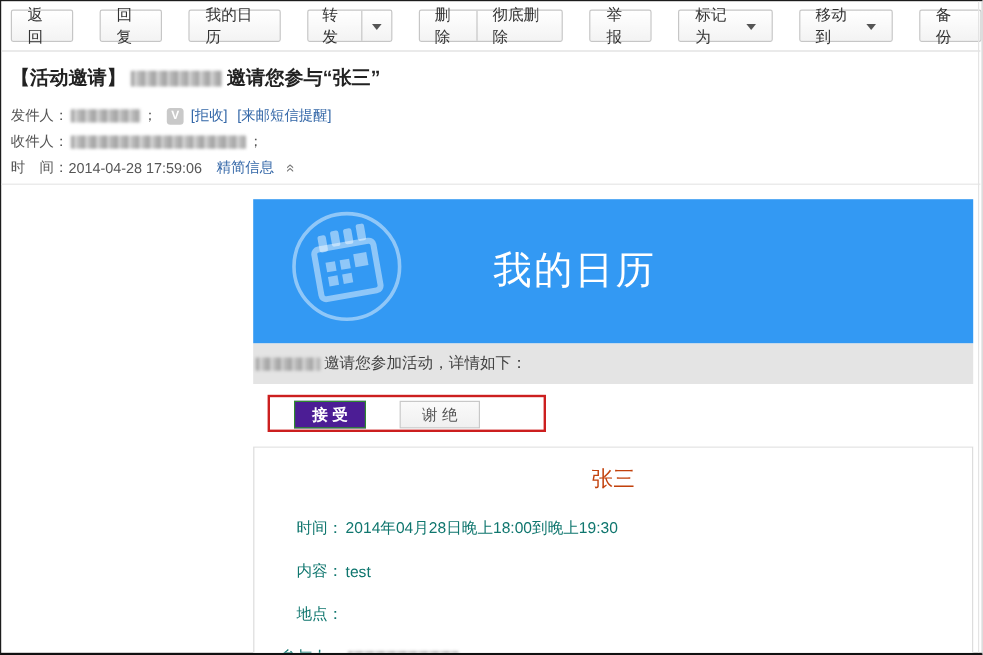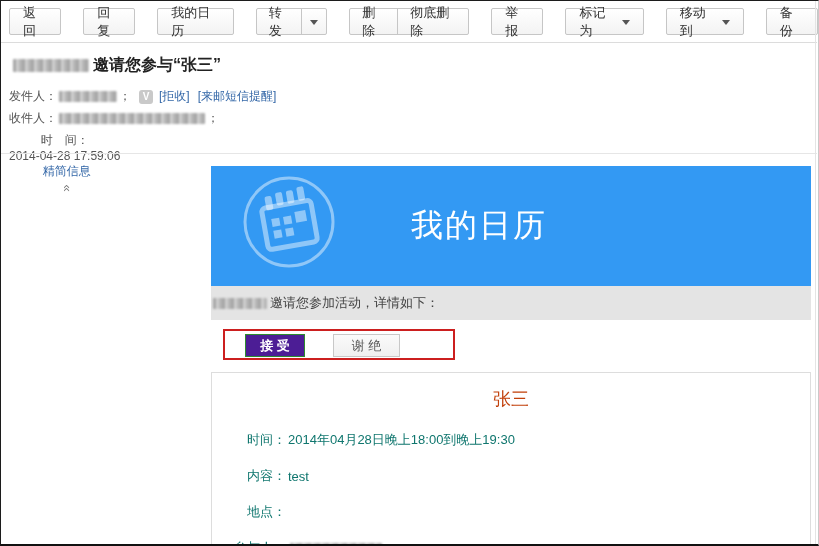--- a/index.html
+++ b/index.html
@@ -24,21 +24,21 @@
   .btn-group .seg { display:flex; align-items:center; height:25px; padding:0 12px; }
   .btn-group .seg + .seg { border-left:1px solid #c6c6c6; }
   .btn-group .seg.arrow-seg { padding:0 8px; }
   .tri { width:0; height:0; border:4px solid transparent; border-top:5px solid #555; margin-top:5px; }
   .tb-btn .tri { margin-left:7px; }
   .sep1 { position:absolute; top:41px; left:0; width:816px; height:1px; background:#dcdcdc; }
 
   
   .subject { position:absolute; top:54px; left:8px; font-size:16px; font-weight:bold; color:#222; display:flex; align-items:center; }
   .meta-row { position:absolute; left:8px; font-size:12px; color:#555; display:flex; align-items:center; height:15px; }
-  .meta-from { top:88px; } .meta-to { top:110px; } .meta-time { top:131px;flex-direction:column; }
+  .meta-from { top:88px; } .meta-to { top:110px; } .meta-time { top:131px; }
   .blur {
     display:inline-block; height:11px; border-radius:1px; margin:0 2px; vertical-align:middle;
     background:repeating-linear-gradient(90deg,#a6a6a6 0 3px,#cfcfcf 3px 6px,#b5b5b5 6px 9px);
     filter:blur(1.3px);
   }
   .blur.subj { height:13px; width:76px; margin:0 4px; }
   .blur.sender { width:58px; } .blur.rcpt { width:146px; } .blur.inv { width:54px; margin-right:3px; } .blur.part { width:92px; }
   .vbadge {
     display:inline-flex; align-items:center; justify-content:center;
     width:14px; height:14px; margin:0 6px 0 8px; border-radius:3px;
@@ -104,20 +104,21 @@
     </div>
     <div class="tb-btn">
       <span>移动到</span>
       <span class="tri"></span>
     </div>
     <div class="tb-btn">备份</div>
   </div>
   <div class="sep1"></div>
 
   <div class="subject">
+    <span>【活动邀请】</span>
     <span class="blur subj"></span>
     <span>邀请您参与“张三”</span>
   </div>
 
   <div class="meta-row meta-from">
     <span>发件人：</span>
     <span class="blur sender"></span>
     <span>；</span>
     <span class="vbadge">V</span>
     <a class="lnk">[拒收]</a>

